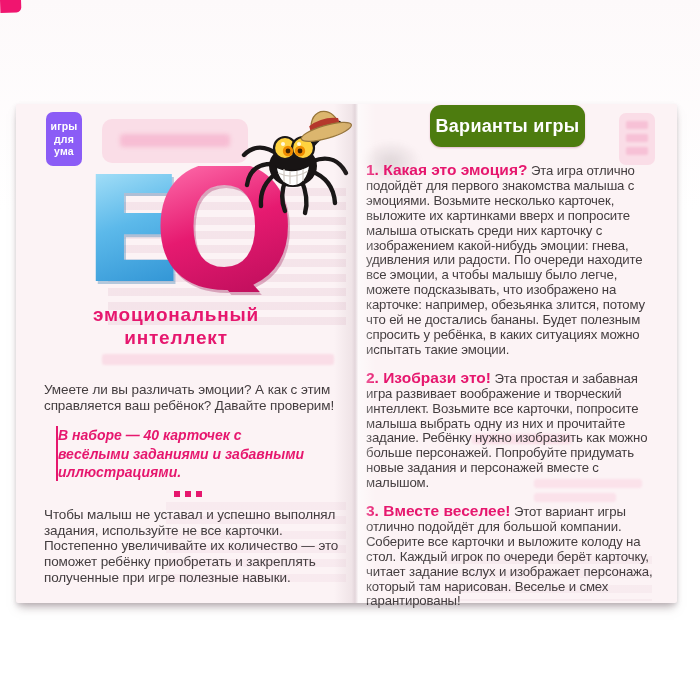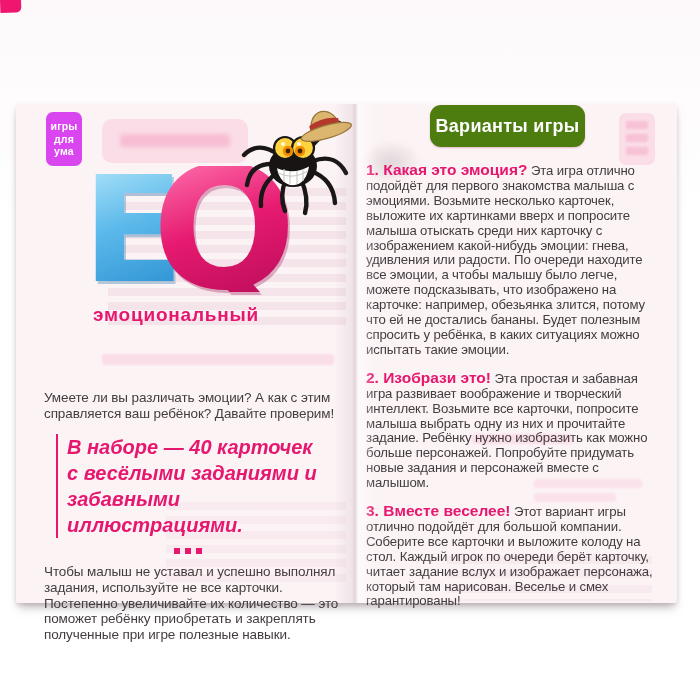--- a/index.html
+++ b/index.html
@@ -25,21 +25,21 @@
     background:linear-gradient(90deg,rgba(0,0,0,0) 0%,rgba(130,95,110,.10) 42%,
       rgba(95,60,80,.16) 50%,rgba(255,255,255,.55) 58%,rgba(0,0,0,0) 100%);
   }
   .page{position:absolute;top:0;height:499px;}
   .page-left{left:0;width:336px;}
   .page-right{left:336px;width:325px;}
 
   
   .brand-tab{
     position:absolute;left:30px;top:8px;width:36px;height:54px;
-    background:#d946ef;border-radius:7px;color:#fff;
+    background:#8b5cf6;border-radius:7px;color:#fff;
     display:flex;flex-direction:column;align-items:center;justify-content:center;
     font-size:10.5px;font-weight:bold;line-height:12.5px;letter-spacing:.2px;
   }
   .logo-e,.logo-q{
     position:absolute;font-family:"DejaVu Sans",sans-serif;font-weight:bold;
     -webkit-background-clip:text;background-clip:text;color:transparent;
   }
   .logo-e{
     left:66px;top:70px;font-size:150px;line-height:110px;
     background-image:linear-gradient(160deg,#a6e0f8 0%,#5cb9ea 45%,#2f93d4 100%);
@@ -47,28 +47,28 @@
   }
   .logo-q{
     left:136px;top:62px;font-size:170px;line-height:126px;
     background-image:linear-gradient(160deg,#ff70ad 0%,#e61a70 48%,#bb0d5a 100%);
     filter:drop-shadow(2px 3px 0 rgba(150,10,75,.3));
   }
   .subtitle{
     position:absolute;left:55px;top:199px;width:210px;text-align:center;
     color:#e6176e;font-weight:700;font-size:19px;line-height:23px;letter-spacing:.8px;
   }
-  .left-flow{position:absolute;left:28px;top:278px;width:307px;margin-top:8px;}
+  .left-flow{position:absolute;left:28px;top:278px;width:307px;}
   .body-text{
     margin:0;color:#433d3f;font-size:13.5px;line-height:1.16;letter-spacing:-.1px;
   }
   .note{
-    margin:13px 0 0 12px;max-width:252px;padding-left:9px;
+    margin:13px 0 0 12px;max-width:252px;
     border-left:2px solid #e6176e;color:#e6176e;
-    font-style:italic;font-weight:bold;font-size:20px;line-height:1.3;
+    font-style:italic;font-weight:bold;font-size:14px;line-height:1.3;
   }
   .dots{display:flex;gap:5px;justify-content:center;margin:10px 0 10px -20px;}
   .dots i{width:6px;height:6px;background:#e6176e;display:block;}
 
   
   .rules-header{
     position:absolute;left:78px;top:1px;width:155px;height:42px;
     background:#4d7c0f;border-radius:11px;
     display:flex;align-items:center;justify-content:center;
     color:#fff;font-weight:800;font-size:18px;letter-spacing:.3px;
@@ -174,20 +174,21 @@
       </g>
       <g transform="rotate(-16 86 20)">
         <path d="M71,24 Q73,5 86,4 Q99,5 101,24 Z" fill="#dcb66e" stroke="#97763a" stroke-width="1.2"></path>
         <path d="M71,22 Q86,16 101,22 L101,15 Q86,9 71,15 Z" fill="#b5382c"></path>
         <ellipse cx="86" cy="25" rx="26" ry="6.5" fill="#dcb66e" stroke="#97763a" stroke-width="1.2"></ellipse>
       </g>
     </svg>
 
     <div class="subtitle">
       <div>эмоциональный</div>
+      <div>интеллект</div>
     </div>
 
     <div class="left-flow">
       <p class="body-text">Умеете ли вы различать эмоции? А как с этим справляется ваш ребёнок? Давайте проверим!</p>
       <p class="note">В наборе — 40 карточек с весёлыми заданиями и забавными иллюстрациями.</p>
       <div class="dots">
           <i></i>
           <i></i>
           <i></i>
         </div>

